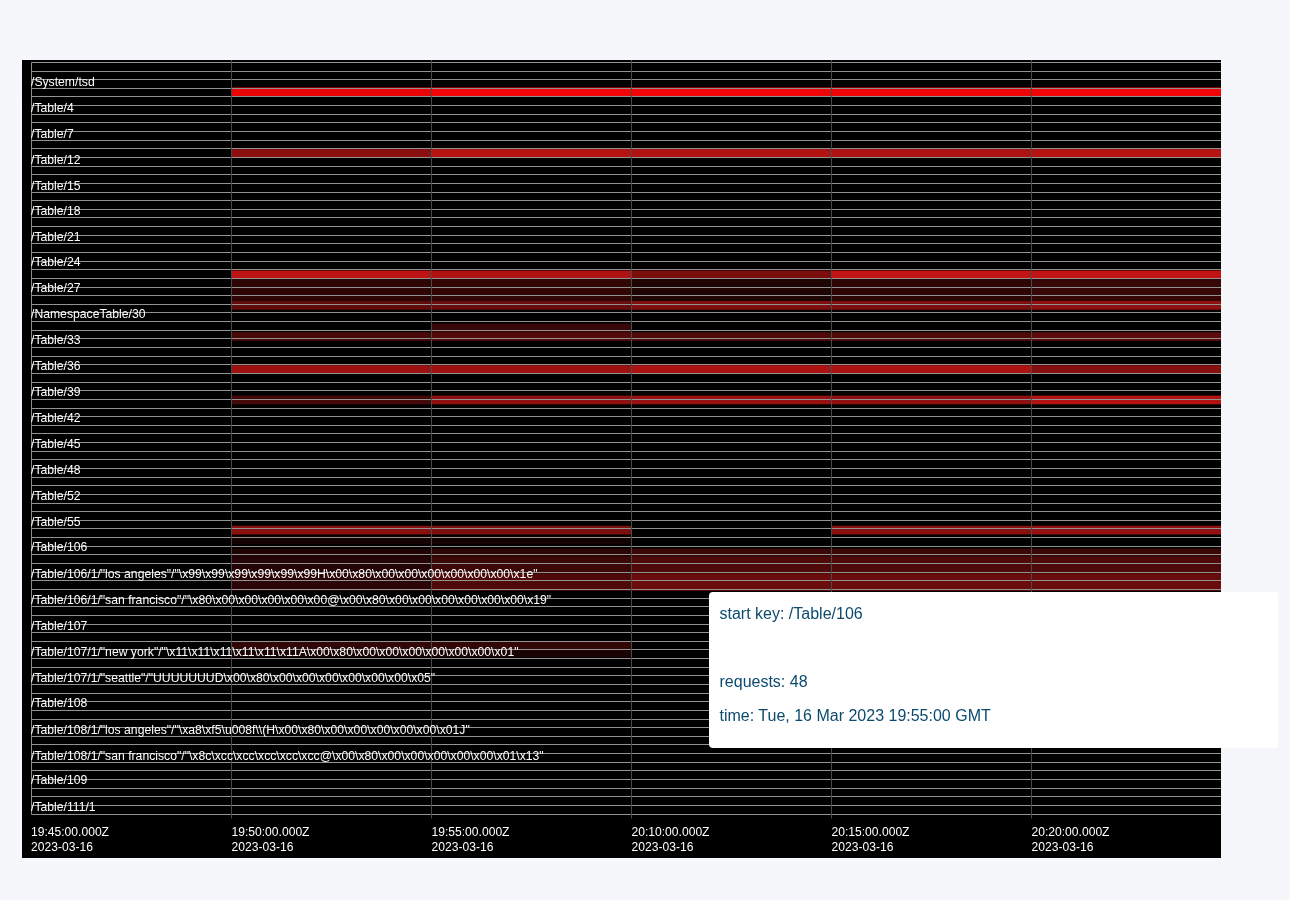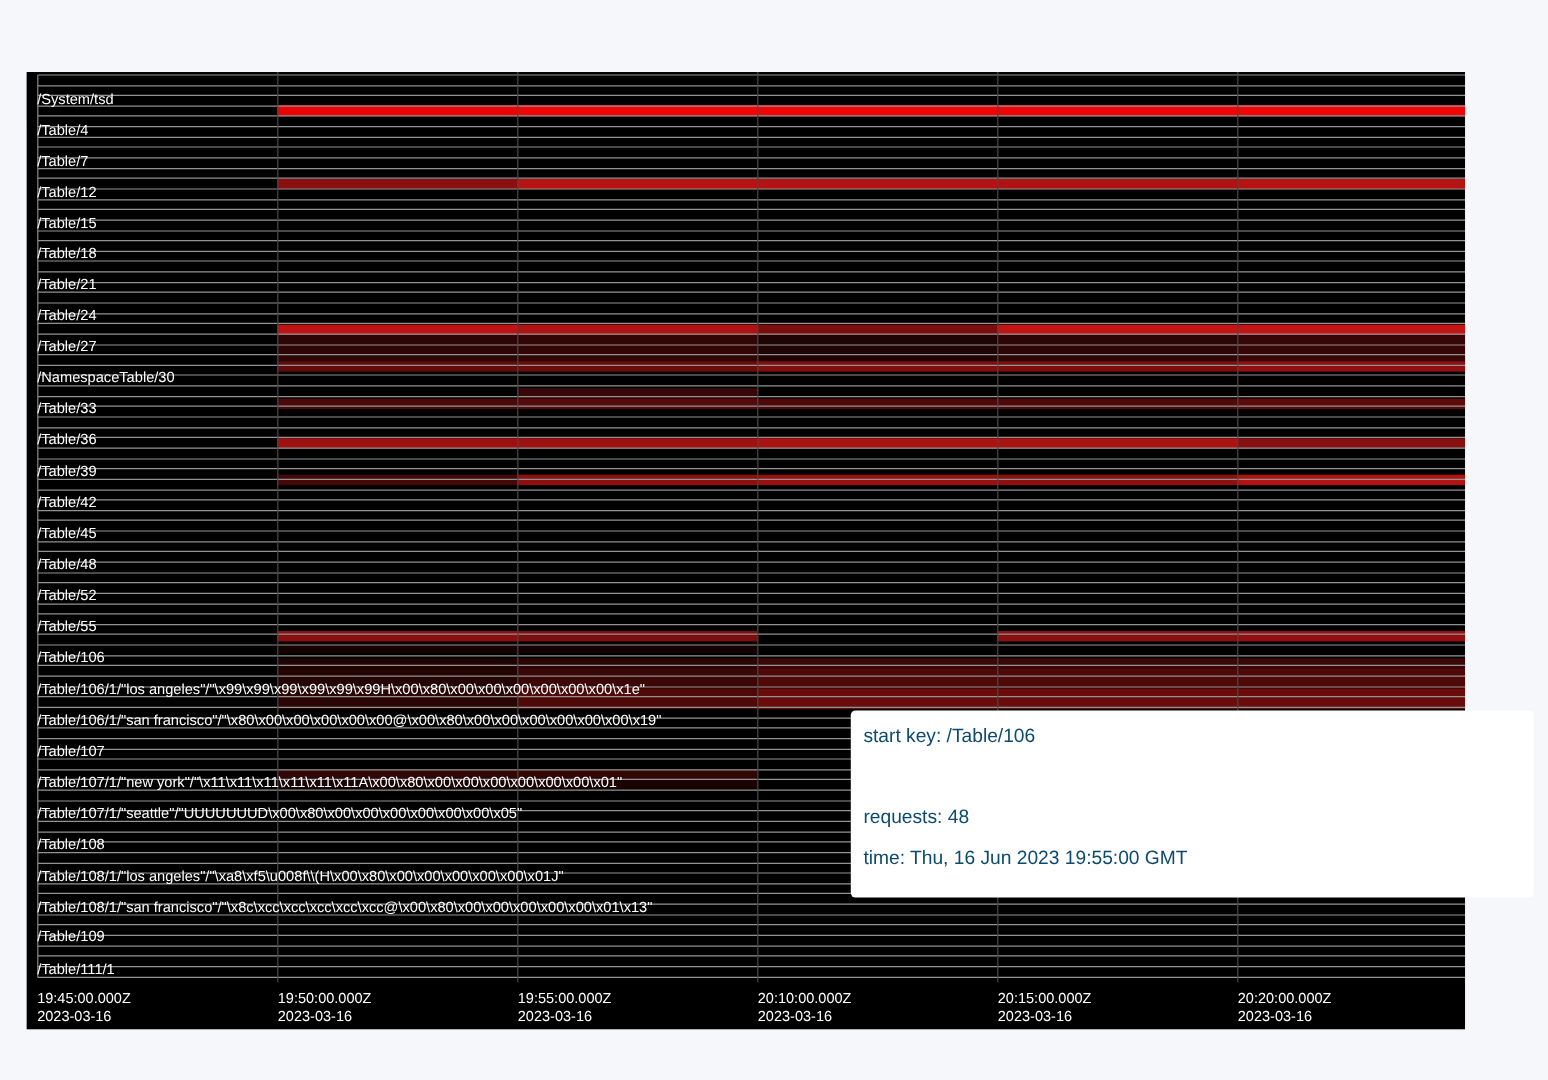--- a/index.html
+++ b/index.html
@@ -166,21 +166,21 @@
 <text x="609.5" y="790.5">2023-03-16</text>
 <text x="809.5" y="775.5">20:15:00.000Z</text>
 <text x="809.5" y="790.5">2023-03-16</text>
 <text x="1009.5" y="775.5">20:20:00.000Z</text>
 <text x="1009.5" y="790.5">2023-03-16</text>
 </g>
 </svg>
   <div class="abs tooltip">
     <div style="top:13px">start key: /Table/106</div>
     <div style="top:81px">requests: 48</div>
-    <div style="top:115px">time: Thu, 16 Jun 2023 19:55:00 GMT</div>
+    <div style="top:115px">time: Tue, 16 Mar 2023 19:55:00 GMT</div>
   </div>
   <div class="abs cbrow">
     <div class="cbx">
       <svg width="10" height="10" viewBox="0 0 10 10">
         <path d="M1.5 5l2.5 2.5L8.5 2.5" stroke="#fff" stroke-width="1.8" fill="none" stroke-linecap="round" stroke-linejoin="round"></path>
       </svg>
     </div>
     <div class="cblbl">Show span boundaries</div>
   </div>
 

